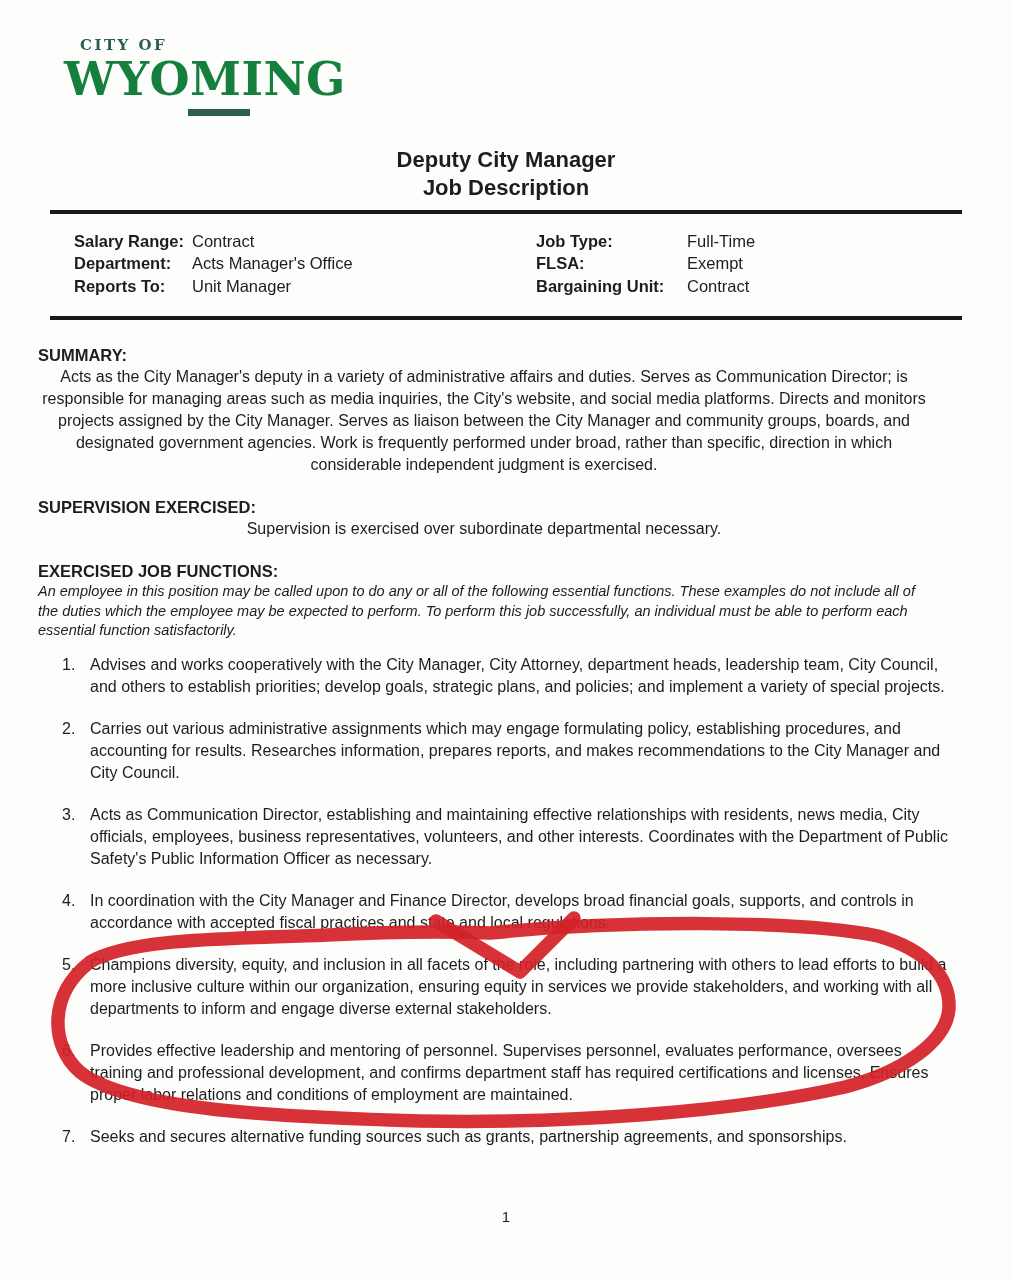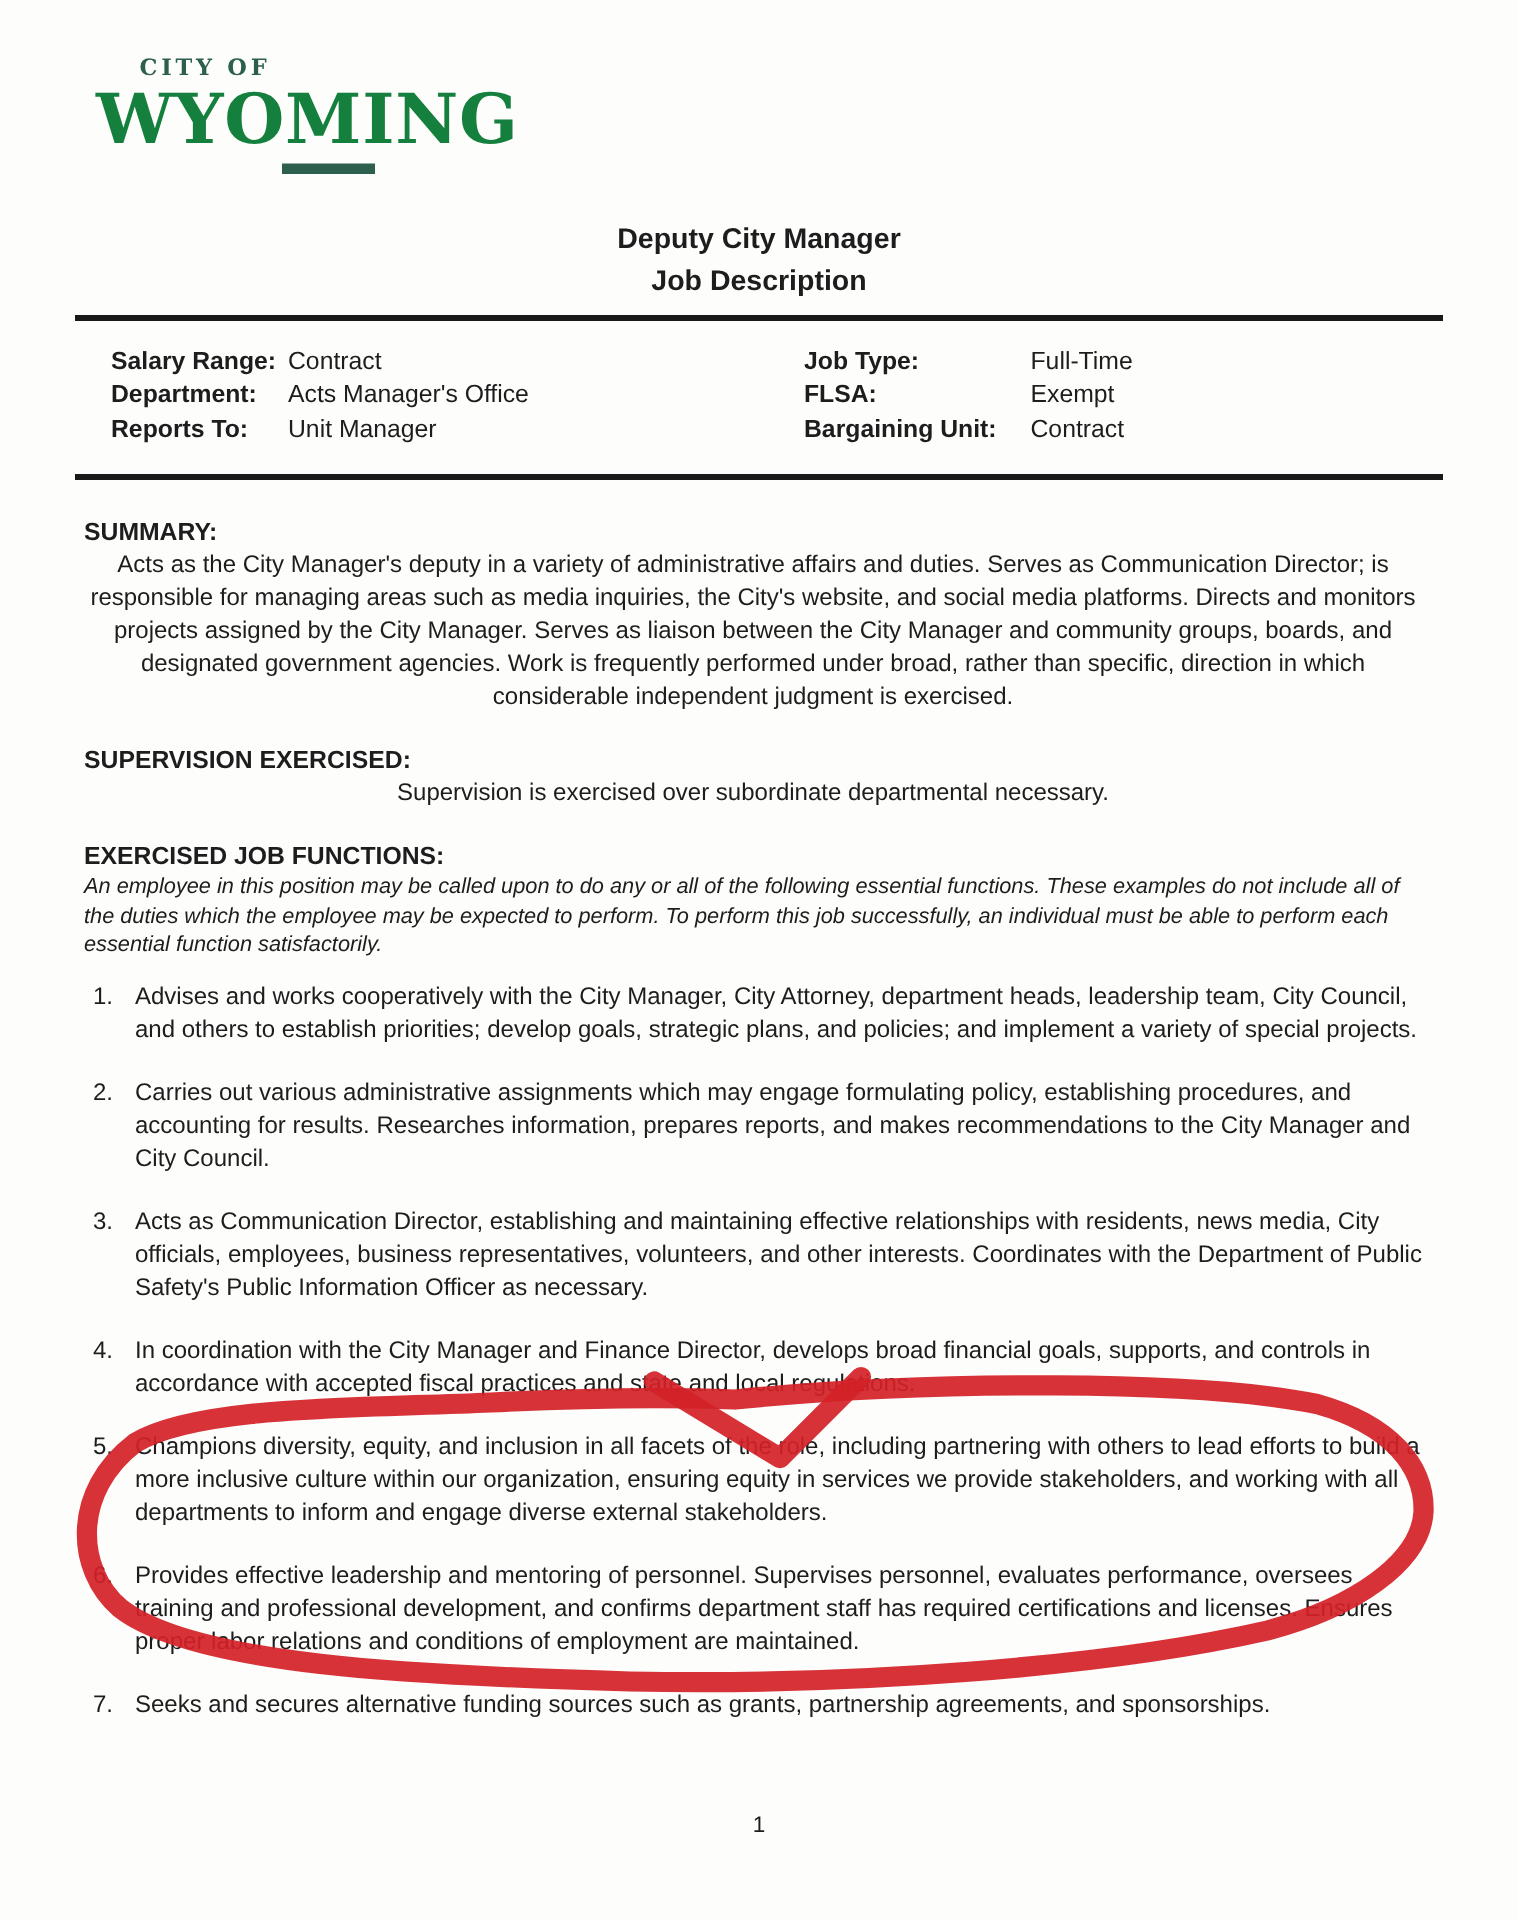--- a/index.html
+++ b/index.html
@@ -13,46 +13,46 @@
     overflow:hidden;
   }
   
   .logo{margin:36px 0 0 64px;}
   .logo-cityof{
     font-family:"DejaVu Serif", serif;
     font-weight:bold;
     font-size:15px;
     letter-spacing:2.5px;
     color:#2d5f4f;
-    margin-left:29px;
+    margin-left:16px;
     line-height:18px;
   }
   .logo-wyoming{
     font-family:"DejaVu Serif", serif;
     font-weight:bold;
     font-size:46px;
     letter-spacing:.5px;
     color:#15803d;
     line-height:50px;
   }
   .logo-bar{width:62px;height:7px;background:#2d5f4f;margin:5px 0 0 124px;}
   
-  .doc-title{margin-top:30px;text-align:center;font-weight:bold;font-size:19px;line-height:28px;}
+  .doc-title{margin-top:30px;text-align:center;font-weight:bold;font-size:22px;line-height:28px;}
   
   .rule{border:none;border-top:4px solid #191919;margin:8px 50px 0 50px;height:0;}
   .rule.second{margin-top:19px;}
   
   .meta{display:flex;padding:16px 62px 0 62px;font-size:16.5px;line-height:22.4px;}
   .meta-col{flex:0 0 450px;margin-left:12px;}
   .meta-col.rightcol{flex:1;}
   .meta-row{display:flex;}
   .meta-label{font-weight:bold;width:118px;flex:none;}
   .meta-col.rightcol .meta-label{width:151px;}
   
-  .sec{margin:0 56px;}
+  .sec{margin:0 38px;}
   .sec-head{font-size:16.5px;font-weight:bold;line-height:22px;margin-top:24px;}
   .sec-head.tight{margin-top:20px;}
   .sec-body{font-size:16px;line-height:22px;max-width:892px;text-align:center;}
   .sec-note{font-size:14.5px;font-style:italic;line-height:19.3px;max-width:892px;}
   
   .functions{margin:14px 62px 0 62px;padding:0;list-style:none;}
   .functions li{display:flex;margin:0 0 20px 0;font-size:16px;line-height:22px;}
   .fnum{width:28px;flex:none;}
   .ftext{flex:1;max-width:862px;}
   

